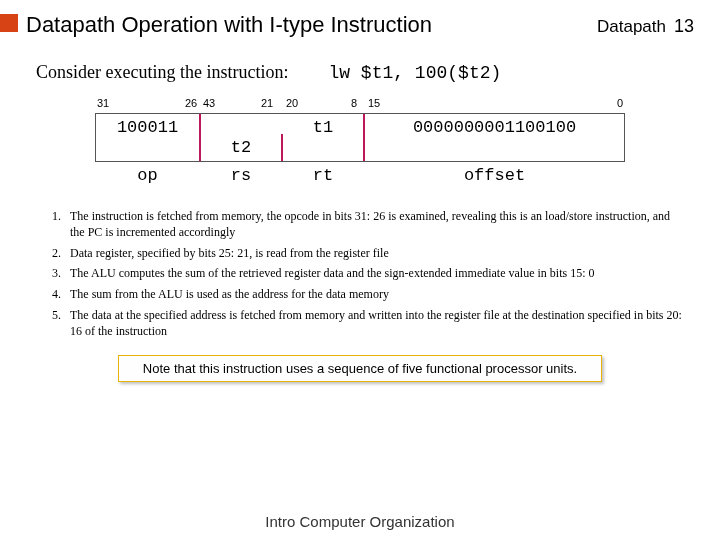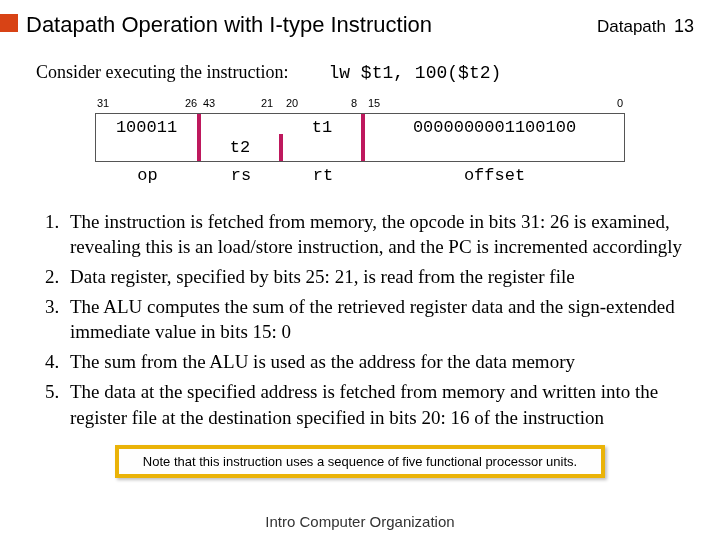--- a/index.html
+++ b/index.html
@@ -72,21 +72,21 @@
   .bl-0  { right: 2px; }
   .fields {
     display: flex;
     border: 1px solid #555;
   }
   .fields div {
     font-family: 'Courier New', Courier, monospace;
     font-size: 17px;
     padding: 4px 2px;
     text-align: center;
-    border-right: 4px solid #be185d;
+    border-right: 2px solid #be185d;
   }
   .fields div:last-child { border-right: none; }
   .f-op { width: 105px; }
   .f-rs { width: 82px; margin-top: 20px; }
   .f-rt { width: 82px; }
   .f-off { flex: 1; }
   .labels {
     display: flex;
     margin-top: 4px;
   }
@@ -94,34 +94,34 @@
     font-family: 'Courier New', Courier, monospace;
     font-size: 17px;
     text-align: center;
   }
   .l-op { width: 105px; }
   .l-rs { width: 82px; }
   .l-rt { width: 82px; }
   .l-off { flex: 1; }
   .body-list {
     margin: 24px 10px 0 38px;
-    font-size: 19px;
+    font-size: 12px;
     line-height: 1.32;
   }
   .body-list li {
     margin-bottom: 5px;
     padding-left: 6px;
   }
   .note-row {
     margin: 15px 0 0 0;
     text-align: center;
   }
   .note-box {
     display: inline-block;
-    border: 4px solid #eab308;
+    border: 1px solid #eab308;
     background: #fefefe;
     font-family: Arial, Helvetica, sans-serif;
     font-size: 13px;
     padding: 5px 24px;
     box-shadow: 2px 2px 3px rgba(0,0,0,0.25);
   }
   .footer {
     position: absolute;
     bottom: 10px;
     left: 0;

